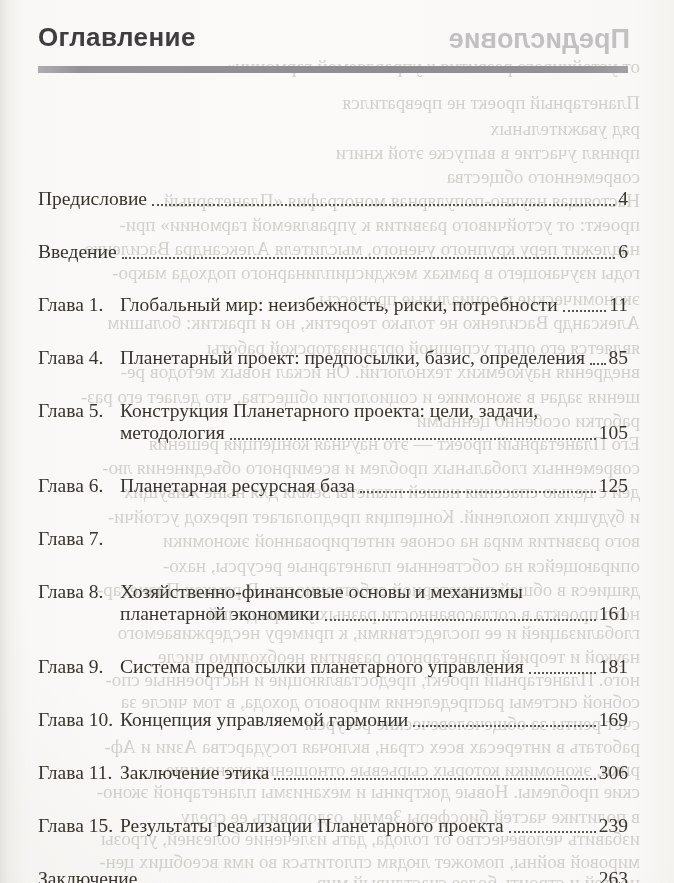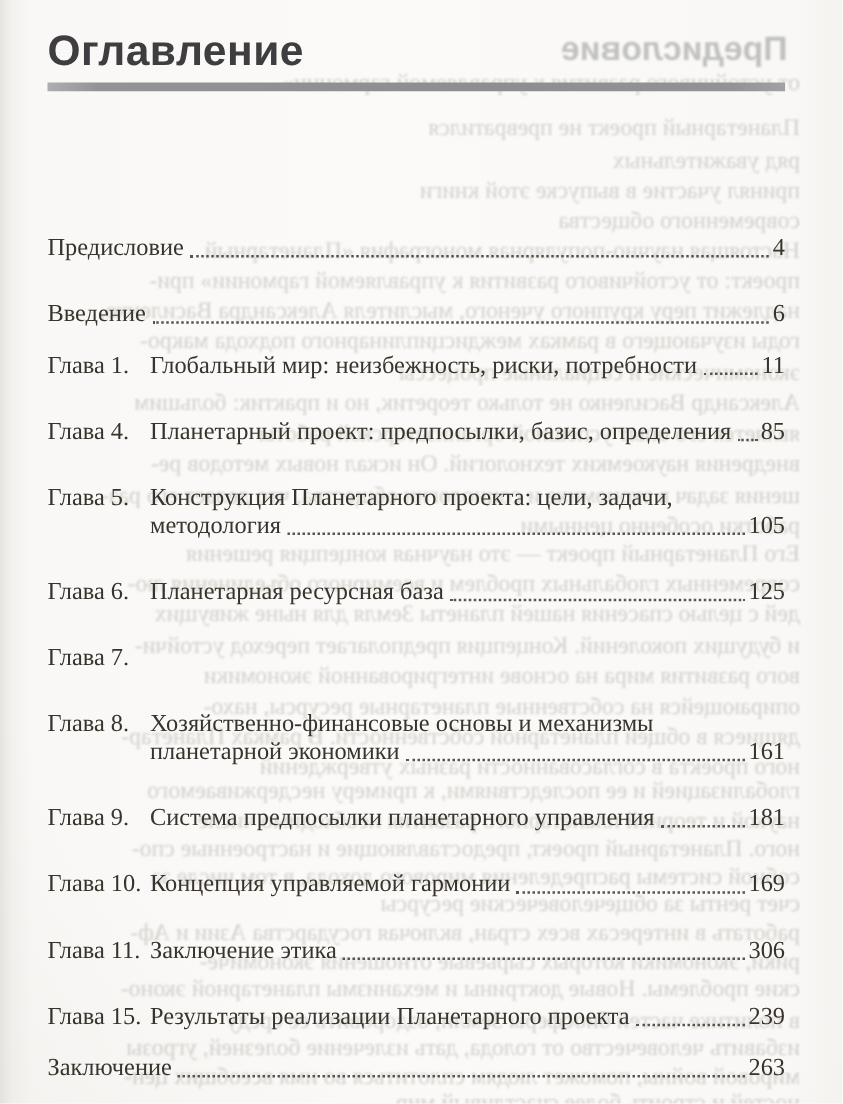--- a/index.html
+++ b/index.html
@@ -10,31 +10,31 @@
       radial-gradient(150% 130% at 72% 28%, rgba(255,255,255,0) 55%, rgba(222,219,213,.45) 100%),
       linear-gradient(90deg,#e6e4e0 0px,#f2f1ee 9px,#f9f8f6 26px,#fbfaf8 45%,#f9f8f6 94%,#f4f3f0 100%);
   }
   
   .bleed{position:absolute;inset:0;transform:scaleX(-1);filter:blur(.7px);pointer-events:none;}
   .bleed .bl{position:absolute;left:34px;white-space:nowrap;font-size:19px;line-height:22px;color:rgba(128,123,115,.32);}
   .bleed .bl.hd{font-family:"Liberation Sans",sans-serif;font-weight:bold;font-size:27px;color:rgba(138,138,140,.5);}
 
   .title{
     position:absolute;left:38px;top:22px;margin:0;
-    font-family:"Liberation Sans",sans-serif;font-weight:bold;font-size:34px;
+    font-family:"Liberation Sans",sans-serif;font-weight:bold;font-size:26px;
     color:#3e3e40;letter-spacing:.4px;
   }
   .rule{
     position:absolute;left:38px;top:66px;width:590px;height:7px;
     background:linear-gradient(90deg,#aeaeb0 0%,#939395 7%,#8e8e90 60%,#939395 93%,#a2a2a4 100%);
   }
   .toc{position:absolute;left:38px;top:188px;width:590px;}
   .row{display:flex;margin-top:31px;font-size:19.5px;line-height:22px;color:#38332c;}
   .row:first-child{margin-top:0;}
-  .row.sect{margin-top:19px;align-items:center;}
+  .row.sect{margin-top:31px;align-items:center;}
   .row .lbl{flex:none;width:82px;}
   .row .body{flex:1;min-width:0;}
   .line{display:flex;}
   .line .t{white-space:nowrap;}
   .line .dots{flex:1;margin:0 0 4px 5px;border-bottom:2px dotted #5a544c;}
   .line .pg{flex:none;margin-left:3px;}
 </style>
 </head>
 <body>
 

